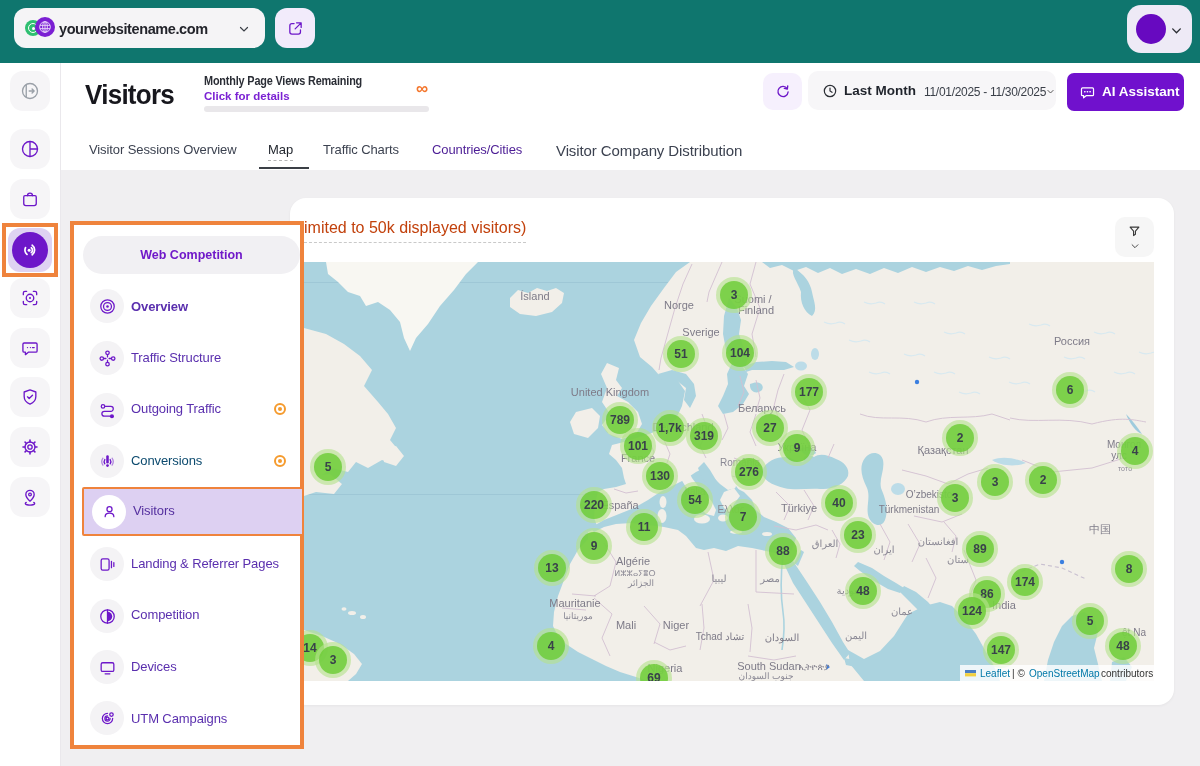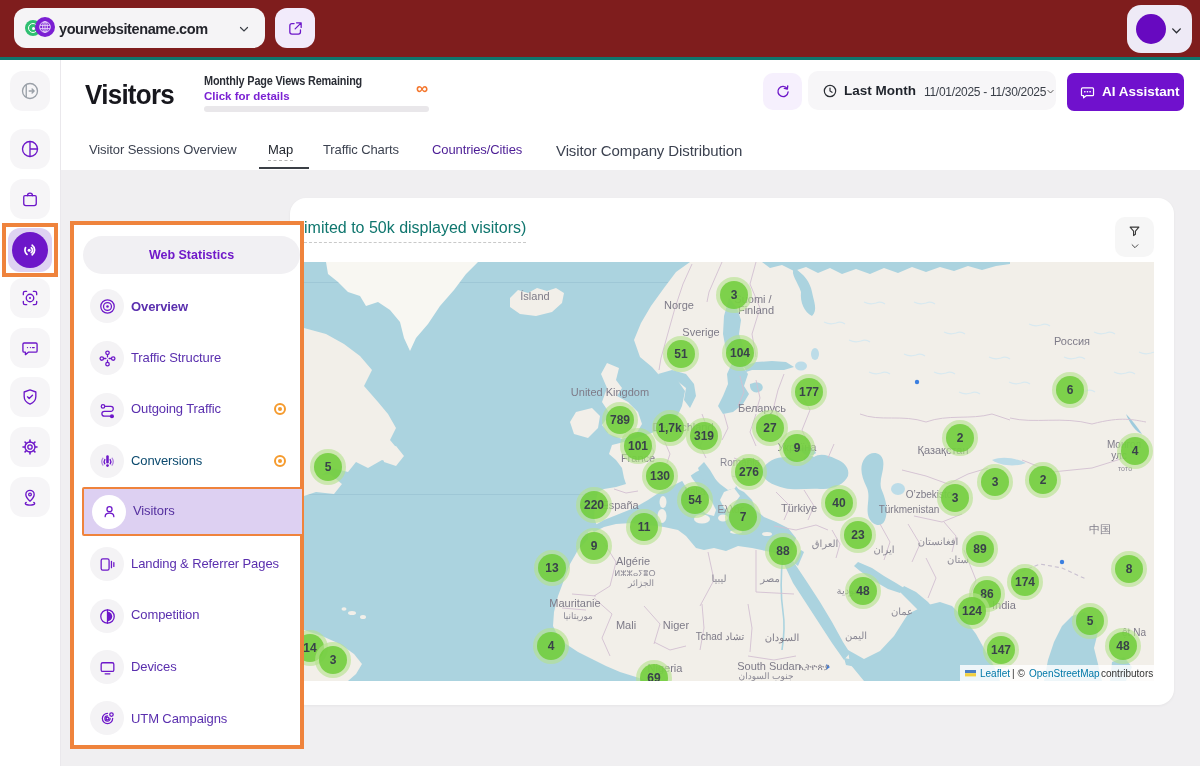--- a/index.html
+++ b/index.html
@@ -1,19 +1,19 @@
 <!DOCTYPE html>
 <html><head><meta charset="utf-8">
 <style>
 html,body{margin:0;padding:0;width:1200px;height:766px;font-family:"Liberation Sans",sans-serif;overflow:hidden;background:#fff}
 .abs{position:absolute}
 </style></head>
 <body>
 
-<div class="abs" style="left:0;top:0;width:1200px;height:57px;background:#7f1d1d;border-bottom:3px solid #0f766e;z-index:20">
+<div class="abs" style="left:0;top:0;width:1200px;height:57px;background:#0f766e;border-bottom:6px solid #0f766e;z-index:20">
   <div class="abs" style="left:14px;top:8px;width:251px;height:40px;background:#f5f4f6;border-radius:12px">
     <div class="abs" style="left:11px;top:12px;width:16px;height:16px;border-radius:50%;background:#2fbf71"></div>
     <div class="abs" style="left:14px;top:15px;width:10px;height:10px;border-radius:50%;border:1.5px solid #fff;box-sizing:border-box"></div>
     <div class="abs" style="left:17.5px;top:18.5px;width:3px;height:3px;border-radius:50%;background:#fff"></div>
     <div class="abs" style="left:21px;top:9px;width:20px;height:20px;border-radius:50%;background:#7b1fd3;display:flex;align-items:center;justify-content:center">
       <svg width="16" height="16" viewBox="0 0 24 24" fill="none" stroke="#e9d9fb" stroke-width="1.4">
           <circle cx="12" cy="12" r="8"></circle>
           <ellipse cx="12" cy="12" rx="3.5" ry="8"></ellipse>
           <path d="M4.5 9.5 h15 M4.5 14.5 h15 M12 4 v16"></path>
         </svg>
@@ -142,21 +142,21 @@
   <div class="abs" style="left:28px;top:85px;font-size:13px;color:#3c4250;letter-spacing:-0.1px;white-space:nowrap">Visitor Sessions Overview</div>
   <div class="abs" style="left:207px;top:85px;font-size:13px;color:#23272f;border-bottom:1px dashed #b5b5b5;padding-bottom:3px">Map</div>
   <div class="abs" style="left:198px;top:110px;width:50px;height:2px;background:#3b3f46"></div>
   <div class="abs" style="left:262px;top:85px;font-size:13px;color:#3c4250;letter-spacing:-0.1px;white-space:nowrap">Traffic Charts</div>
   <div class="abs" style="left:371px;top:85px;font-size:13px;color:#4c1d95;letter-spacing:-0.1px;white-space:nowrap">Countries/Cities</div>
   <div class="abs" style="left:495px;top:85px;font-size:15px;color:#3c4250;letter-spacing:-0.1px;white-space:nowrap">Visitor Company Distribution</div>
 </div>
 
 <div class="abs" style="left:61px;top:170px;width:1139px;height:596px;background:#f0eff1"></div>
 <div class="abs" style="left:290px;top:198px;width:884px;height:507px;background:#fff;border-radius:16px;box-shadow:0 1px 3px rgba(30,30,40,0.05)">
-  <div class="abs" style="left:14px;top:21px;font-size:16px;color:#0f766e;border-bottom:1px dashed #c9c9c9;padding-bottom:5px">imited to 50k displayed visitors)</div>
+  <div class="abs" style="left:14px;top:21px;font-size:16px;color:#c2410c;border-bottom:1px dashed #c9c9c9;padding-bottom:5px">imited to 50k displayed visitors)</div>
   <div class="abs" style="left:825px;top:19px;width:39px;height:40px;background:#f6f6f6;border-radius:10px">
     <svg class="abs" style="left:12px;top:7px" width="15" height="15" viewBox="0 0 24 24" fill="none" stroke="#3a3a3a" stroke-width="1.8" stroke-linejoin="round">
         <path d="M5 5 h14 l-5.5 6.5 v5 l-3 2 v-7 Z"></path>
       </svg>
     <svg class="abs" style="left:15px;top:24px" width="10" height="10" viewBox="0 0 24 24" fill="none" stroke="#3a3a3a" stroke-width="2.2" stroke-linecap="round">
         <path d="M5 9 l7 7 7-7"></path>
       </svg>
   </div>
   <div class="abs" style="left:14px;top:64px;width:850px;height:502px;overflow:hidden">
       <svg width="850" height="419" viewBox="0 0 850 419" style="display:block">
@@ -535,21 +535,21 @@
           <rect x="661" y="411.2" width="11" height="3.2" fill="#f3d03e"></rect>
           <text x="676" y="414.5" font-size="10" fill="#0078a8">Leaflet</text>
           <text x="708" y="414.5" font-size="10" fill="#333">| ©</text>
           <text x="725" y="414.5" font-size="10" fill="#0078a8">OpenStreetMap</text>
           <text x="797" y="414.5" font-size="10" fill="#333">contributors</text>
         </g>
 </svg>
     </div>
 </div>
 <div style="position:absolute;left:70px;top:221px;width:234px;height:528px;border:4px solid #ef833c;background:#fff;box-sizing:border-box;z-index:30">
-    <div style="position:absolute;left:9px;top:11px;width:217px;height:38px;background:#f1f0f3;border-radius:21px;display:flex;align-items:center;justify-content:center;font-size:12.5px;font-weight:700;color:#7019c9">Web Statistics</div>
+    <div style="position:absolute;left:9px;top:11px;width:217px;height:38px;background:#f1f0f3;border-radius:21px;display:flex;align-items:center;justify-content:center;font-size:12.5px;font-weight:700;color:#7019c9">Web Competition</div>
     <div style="position:absolute;left:16px;top:64px;width:34px;height:34px;background:#f4f3f5;border-radius:50%;display:flex;align-items:center;justify-content:center">
       <svg width="19" height="19" viewBox="0 0 24 24" fill="none" stroke="#6d17c9" stroke-width="1.6" stroke-linecap="round" stroke-linejoin="round">
         <circle cx="12" cy="12" r="8.5"></circle>
         <circle cx="12" cy="12" r="5"></circle>
         <circle cx="12" cy="12" r="1.6" fill="#6d17c9" stroke="none"></circle>
       </svg>
     </div>
     <div style="position:absolute;left:57px;top:74px;font-size:13px;color:#5a2fae;font-weight:700;letter-spacing:-0.1px">Overview</div>
     <div style="position:absolute;left:16px;top:116px;width:34px;height:34px;background:#f4f3f5;border-radius:50%;display:flex;align-items:center;justify-content:center">
       <svg width="19" height="19" viewBox="0 0 24 24" fill="none" stroke="#6d17c9" stroke-width="1.6" stroke-linecap="round" stroke-linejoin="round">

